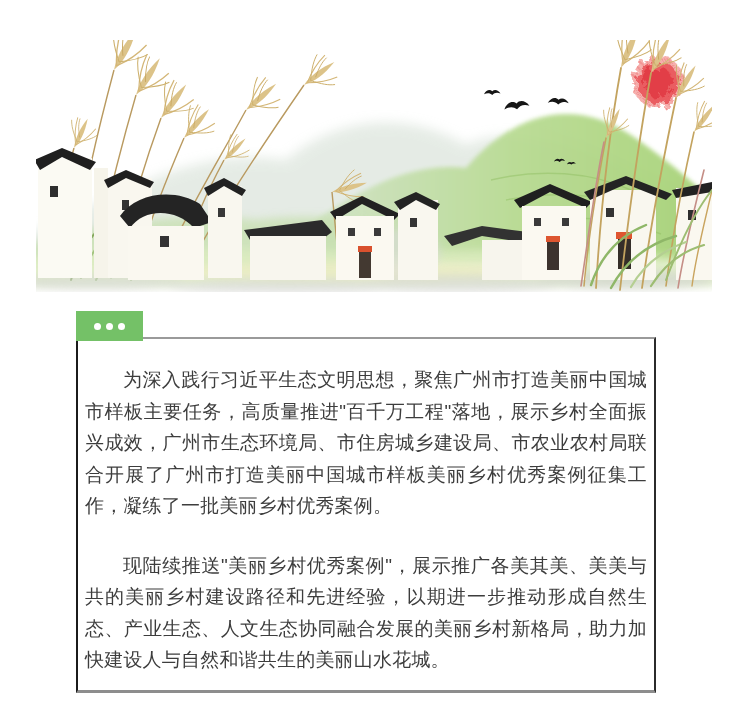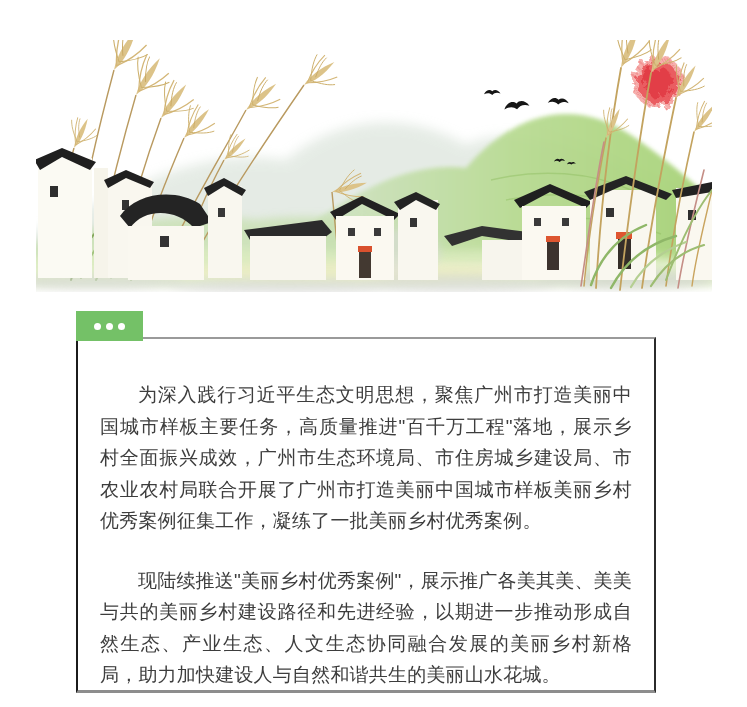--- a/index.html
+++ b/index.html
@@ -8,21 +8,21 @@
   .illustration{position:absolute;left:36px;top:40px;width:676px;height:252px;}
   .illustration svg{display:block;width:100%;height:100%;}
   .dots-tab{position:absolute;left:76px;top:311px;width:67px;height:30px;background:#74c167;
             display:flex;align-items:center;justify-content:center;gap:5px;z-index:2;}
   .dot{width:7px;height:7px;border-radius:50%;background:#ffffff;}
   .content-box{position:absolute;left:76px;top:337px;width:580px;height:356px;box-sizing:border-box;
                background:#ffffff;
                border-top:2px solid #9a9a9a;border-bottom:3px solid #8d8d8d;
                border-left:2px solid #1b1b1b;border-right:2px solid #2b2b2b;
                padding:24px 6px 0 6px;overflow:hidden;z-index:1;}
-  .content-box p{margin:16px;font-size:19px;line-height:31.5px;color:#3d3d3d;
+  .content-box p{margin:1px;font-size:19px;line-height:31.5px;color:#3d3d3d;
                  text-align:justify;text-indent:2em;letter-spacing:0.2px;}
   .content-box p + p{margin-top:28px;}
 </style>
 </head>
 <body>
 
 <div class="page">
 
   <div class="illustration">
     <svg viewBox="0 0 676 252" xmlns="http://www.w3.org/2000/svg">

